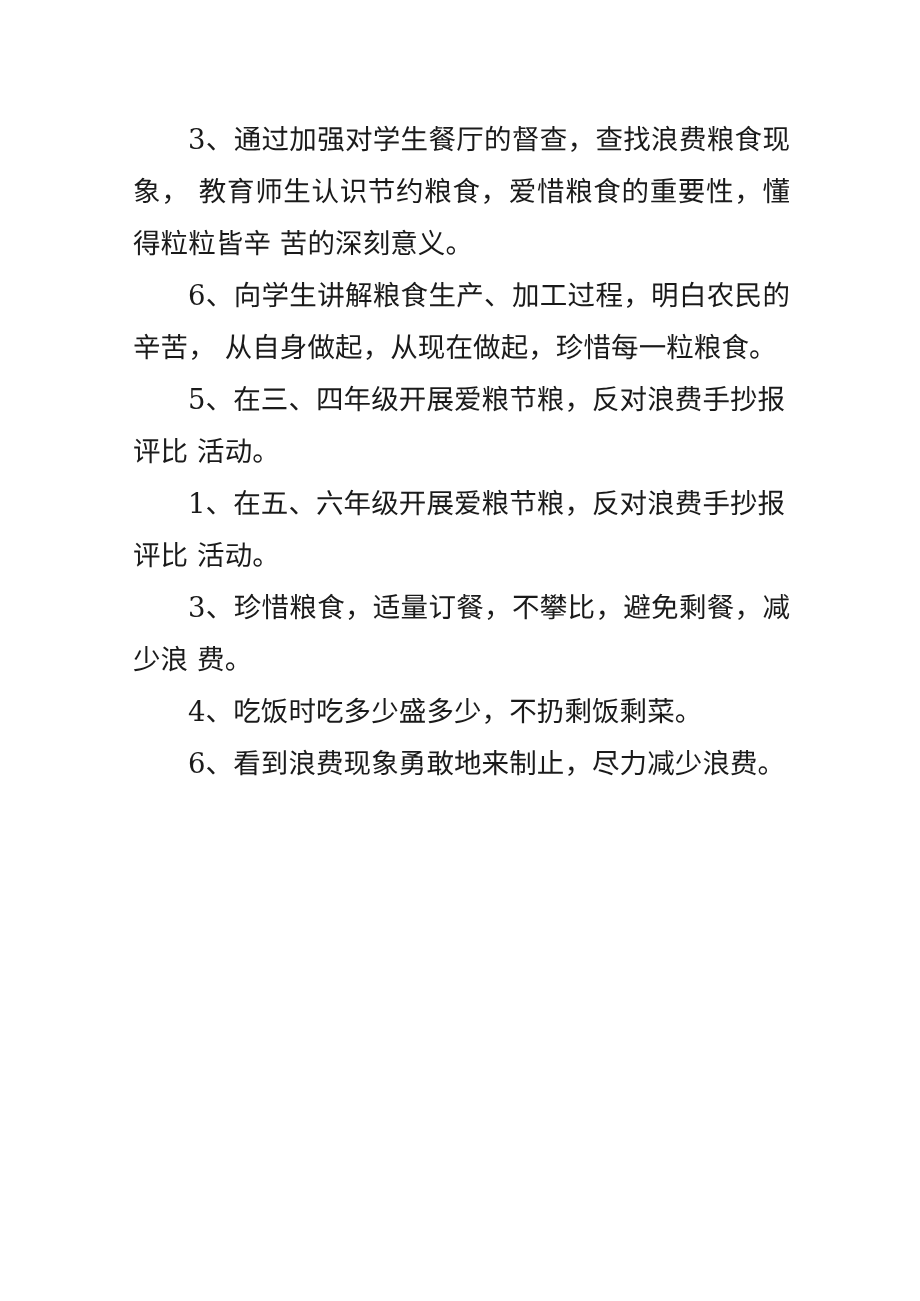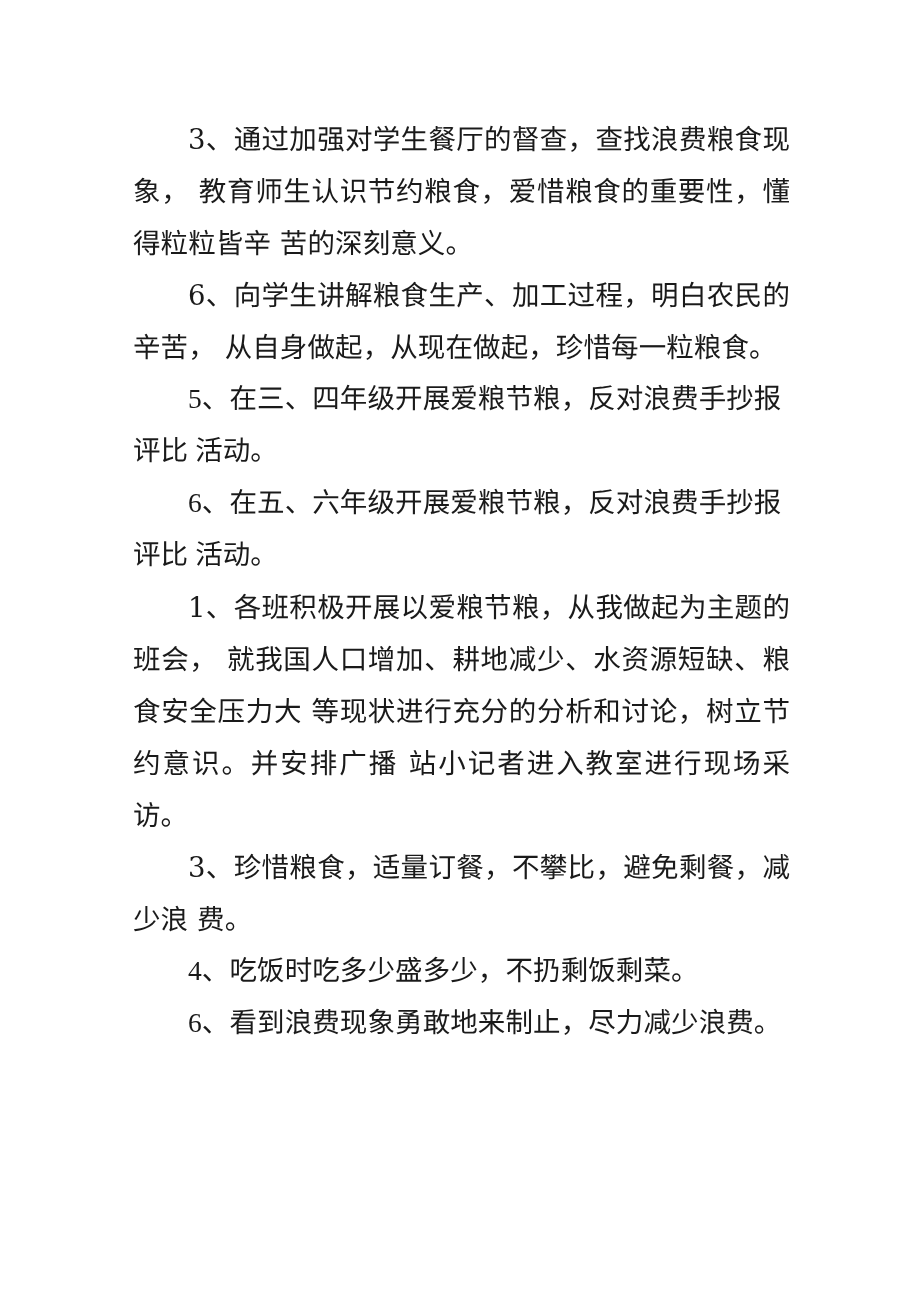--- a/index.html
+++ b/index.html
@@ -42,39 +42,37 @@
     word-break: break-all;
     white-space: pre-wrap;
   }
 
   .para.heading {
     text-indent: 2em;
   }
 
   .para.single {
     text-align: left;
-    font-family: Liberation Serif, serif;
   }
 </style>
 </head>
 <body>
 
 <div class="page">
   <div class="doc-body">
 
     <p class="para">3、通过加强对学生餐厅的督查，查找浪费粮食现象， 教育师生认识节约粮食，爱惜粮食的重要性，懂得粒粒皆辛 苦的深刻意义。</p>
 
     <p class="para">6、向学生讲解粮食生产、加工过程，明白农民的辛苦， 从自身做起，从现在做起，珍惜每一粒粮食。</p>
 
     <p class="para single">5、在三、四年级开展爱粮节粮，反对浪费手抄报评比 活动。</p>
 
-    <p class="para single">6、在五、六年级开展爱粮节粮，反对浪费手抄报评比 活动。</p>
+    <p class="para single">1、在五、六年级开展爱粮节粮，反对浪费手抄报评比 活动。</p>
 
 
-    <p class="para">1、各班积极开展以爱粮节粮，从我做起为主题的班会， 就我国人口增加、耕地减少、水资源短缺、粮食安全压力大 等现状进行充分的分析和讨论，树立节约意识。并安排广播 站小记者进入教室进行现场采访。</p>
 
 
     <p class="para">3、珍惜粮食，适量订餐，不攀比，避免剩餐，减少浪 费。</p>
 
     <p class="para single">4、吃饭时吃多少盛多少，不扔剩饭剩菜。</p>
 
 
     <p class="para single">6、看到浪费现象勇敢地来制止，尽力减少浪费。</p>
 
   </div>

